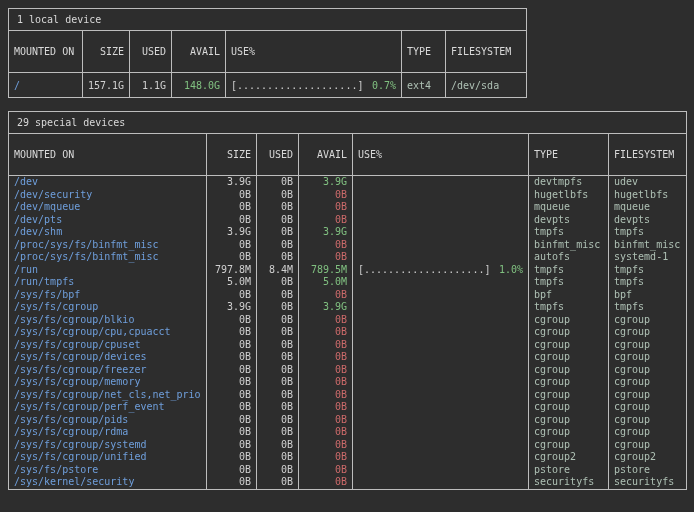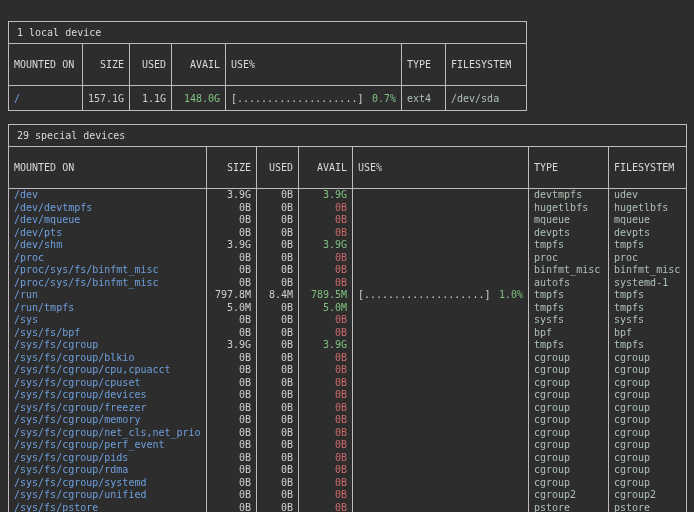--- a/index.html
+++ b/index.html
@@ -10,21 +10,20 @@
     font-size: 10px;
     color: var(--text, #d9d9d9);
     overflow: hidden;
   }
   .screen { padding: 8px; }
 
   table.duf {
     border-collapse: collapse;
     table-layout: fixed;
     border: 1px solid var(--border, #bdbdbd);
-    margin-top: 13px;
   }
   table.duf.local   { width: 518px; margin-bottom: 13px; }
   table.duf.special { width: 678px; }
 
   
   .local .c-mount { width: 74px; }  .special .c-mount { width: 198px; }
   .local .c-size  { width: 47px; }  .special .c-size  { width: 50px; }
   .local .c-used  { width: 42px; }  .special .c-used  { width: 42px; }
   .local .c-avail { width: 54px; }  .special .c-avail { width: 54px; }
   .local .c-use   { width: 176px; } .special .c-use   { width: 176px; }
@@ -150,21 +149,21 @@
         <tr>
           <td class="mount a-l">/dev</td>
           <td class="val a-r">3.9G</td>
           <td class="val a-r">0B</td>
           <td class="avail-green a-r">3.9G</td>
           <td class="use"></td>
           <td class="typefs a-l">devtmpfs</td>
           <td class="typefs a-l">udev</td>
         </tr>
         <tr>
-          <td class="mount a-l">/dev/devtmpfs</td>
+          <td class="mount a-l">/dev/security</td>
           <td class="val a-r">0B</td>
           <td class="val a-r">0B</td>
           <td class="avail-red a-r">0B</td>
           <td class="use"></td>
           <td class="typefs a-l">hugetlbfs</td>
           <td class="typefs a-l">hugetlbfs</td>
         </tr>
         <tr>
           <td class="mount a-l">/dev/mqueue</td>
           <td class="val a-r">0B</td>
@@ -184,29 +183,20 @@
           <td class="typefs a-l">devpts</td>
         </tr>
         <tr>
           <td class="mount a-l">/dev/shm</td>
           <td class="val a-r">3.9G</td>
           <td class="val a-r">0B</td>
           <td class="avail-green a-r">3.9G</td>
           <td class="use"></td>
           <td class="typefs a-l">tmpfs</td>
           <td class="typefs a-l">tmpfs</td>
-        </tr>
-        <tr>
-          <td class="mount a-l">/proc</td>
-          <td class="val a-r">0B</td>
-          <td class="val a-r">0B</td>
-          <td class="avail-red a-r">0B</td>
-          <td class="use"></td>
-          <td class="typefs a-l">proc</td>
-          <td class="typefs a-l">proc</td>
         </tr>
         <tr>
           <td class="mount a-l">/proc/sys/fs/binfmt_misc</td>
           <td class="val a-r">0B</td>
           <td class="val a-r">0B</td>
           <td class="avail-red a-r">0B</td>
           <td class="use"></td>
           <td class="typefs a-l">binfmt_misc</td>
           <td class="typefs a-l">binfmt_misc</td>
         </tr>
@@ -236,29 +226,20 @@
         <tr>
           <td class="mount a-l">/run/tmpfs</td>
           <td class="val a-r">5.0M</td>
           <td class="val a-r">0B</td>
           <td class="avail-green a-r">5.0M</td>
           <td class="use"></td>
           <td class="typefs a-l">tmpfs</td>
           <td class="typefs a-l">tmpfs</td>
         </tr>
         <tr>
-          <td class="mount a-l">/sys</td>
-          <td class="val a-r">0B</td>
-          <td class="val a-r">0B</td>
-          <td class="avail-red a-r">0B</td>
-          <td class="use"></td>
-          <td class="typefs a-l">sysfs</td>
-          <td class="typefs a-l">sysfs</td>
-        </tr>
-        <tr>
           <td class="mount a-l">/sys/fs/bpf</td>
           <td class="val a-r">0B</td>
           <td class="val a-r">0B</td>
           <td class="avail-red a-r">0B</td>
           <td class="use"></td>
           <td class="typefs a-l">bpf</td>
           <td class="typefs a-l">bpf</td>
         </tr>
         <tr>
           <td class="mount a-l">/sys/fs/cgroup</td>

